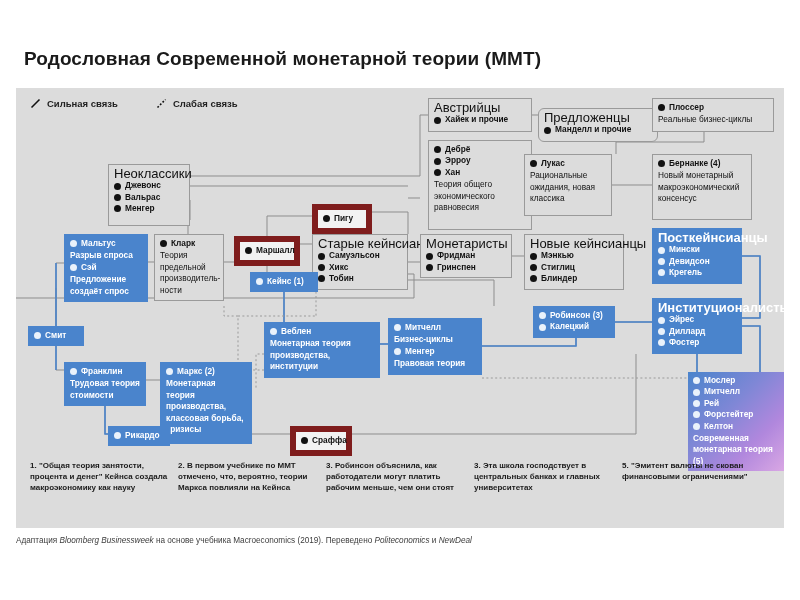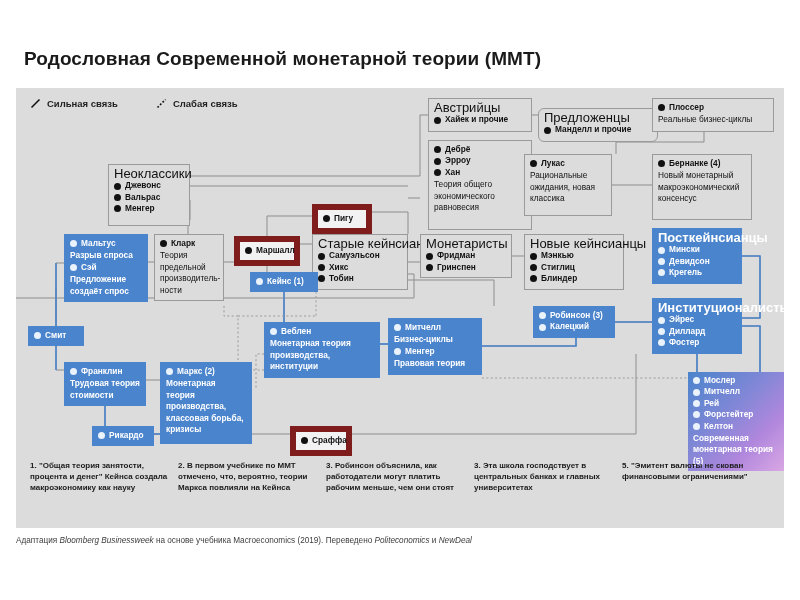--- a/index.html
+++ b/index.html
@@ -369,21 +369,21 @@
           </div>
           <div class="desc">Трудовая теория стоимости</div>
         </div>
         <div class="node blue" style="left: 144px; top: 274px; width: 92px; min-height: 82px;">
           <div class="person">
             <span class="dot"></span>
             <span>Маркс (2)</span>
           </div>
           <div class="desc">Монетарная теория производства, классовая борьба, кризисы</div>
         </div>
-        <div class="node blue" style="left: 76px; top: 338px; width: 62px; min-height: 17px;">
+        <div class="node blue" style="left: 92px; top: 338px; width: 62px; min-height: 17px;">
           <div class="person">
             <span class="dot"></span>
             <span>Рикардо</span>
           </div>
         </div>
         <div class="node white" style="left: 274px; top: 338px; width: 62px; min-height: 17px;">
           <div class="person">
             <span class="dot"></span>
             <span>Сраффа</span>
           </div>

